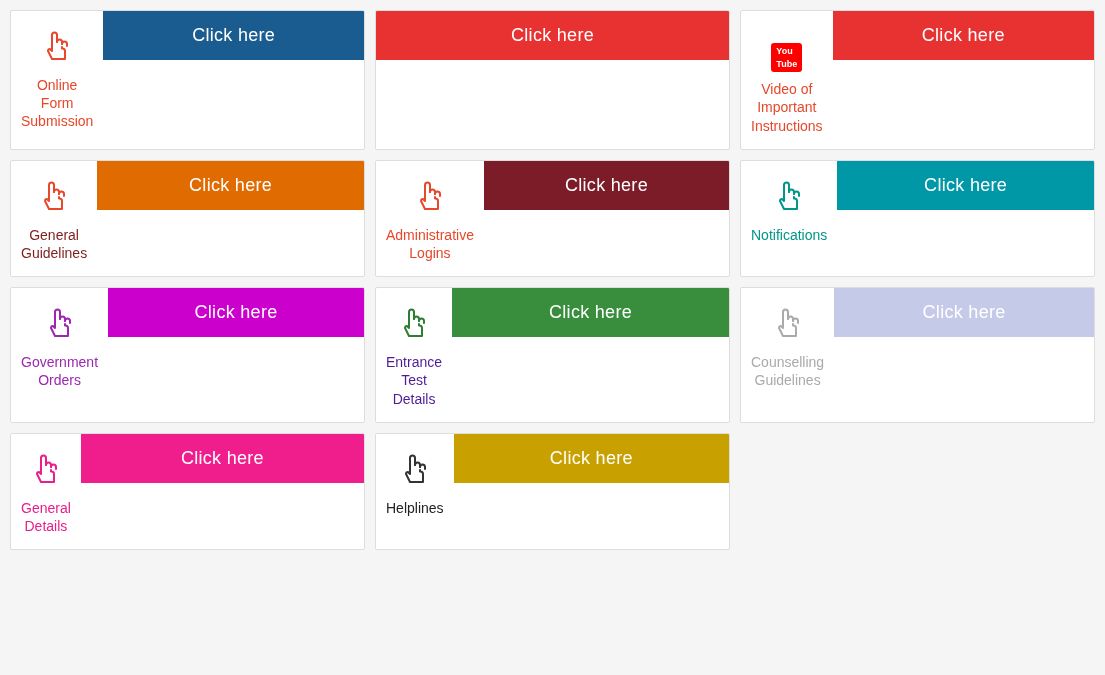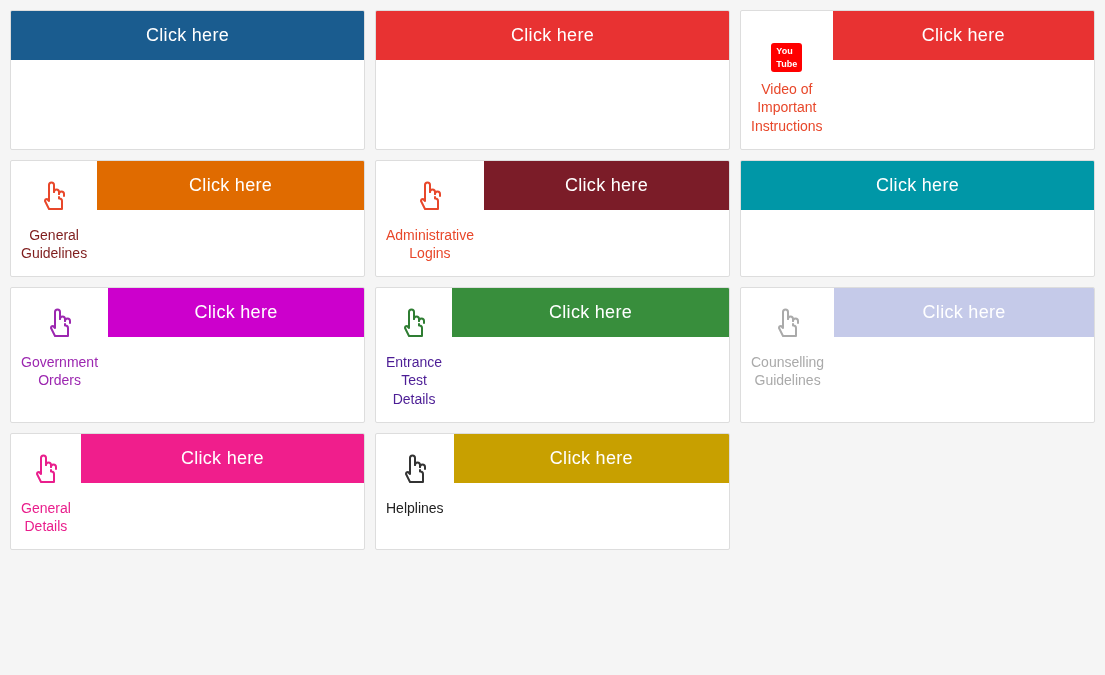--- a/index.html
+++ b/index.html
@@ -75,65 +75,87 @@
     
     .card.disabled .card-title {
       color: #aaa !important;
     }
   </style>
 </head>
 <body>
 
 <div class="grid">
 <div class="card">
-    <button class="card-btn" style="background:#1a5c8f">Click here</button>
-  </div>
-    <div class="card">
-    <button class="card-btn" style="background:#e83232">Click here</button>
-  </div>
-    <div class="card">
-    <div class="card-body">
-      <div class="card-icon">
-        <span class="yt-icon" style="color:#ff0000">
-      <span class="yt-box">You<br>Tube</span>
-    </span>
-      </div>
-      <div class="card-title" style="color:#e8472a">Video of Important Instructions</div>
-    </div>
-    <button class="card-btn" style="background:#e83232">Click here</button>
-  </div>
-    <div class="card">
     <div class="card-body">
       <div class="card-icon">
         <svg width="30" height="34" viewBox="0 0 30 34" fill="none" xmlns="http://www.w3.org/2000/svg">
     <path d="M10 18V6a2.5 2.5 0 0 1 5 0v7" stroke="#e8472a" stroke-width="2" fill="none" stroke-linecap="round"></path>
     <path d="M15 13a2.5 2.5 0 0 1 5 0v2" stroke="#e8472a" stroke-width="2" fill="none" stroke-linecap="round"></path>
     <path d="M20 15a2.5 2.5 0 0 1 5 0v2" stroke="#e8472a" stroke-width="2" fill="none" stroke-linecap="round"></path>
     <path d="M10 18v4l-2-2a2 2 0 0 0-2 2l4 8h13v-8a2.5 2.5 0 0 0-2.5-2.5H20v-1.5" stroke="#e8472a" stroke-width="2" fill="none" stroke-linecap="round" stroke-linejoin="round"></path>
   </svg>
       </div>
-      <div class="card-title" style="color:#7f1d1d">General Guidelines</div>
-    </div>
-    <button class="card-btn" style="background:#e06b00">Click here</button>
+      <div class="card-title" style="color:#e8472a">Online Form Submission</div>
+    </div>
+    <button class="card-btn" style="background:#1a5c8f">Click here</button>
+  </div>
+    <div class="card">
+    <button class="card-btn" style="background:#e83232">Click here</button>
+  </div>
+    <div class="card">
+    <div class="card-body">
+      <div class="card-icon">
+        <span class="yt-icon" style="color:#ff0000">
+      <span class="yt-box">You<br>Tube</span>
+    </span>
+      </div>
+      <div class="card-title" style="color:#e8472a">Video of Important Instructions</div>
+    </div>
+    <button class="card-btn" style="background:#e83232">Click here</button>
   </div>
     <div class="card">
     <div class="card-body">
       <div class="card-icon">
         <svg width="30" height="34" viewBox="0 0 30 34" fill="none" xmlns="http://www.w3.org/2000/svg">
     <path d="M10 18V6a2.5 2.5 0 0 1 5 0v7" stroke="#e8472a" stroke-width="2" fill="none" stroke-linecap="round"></path>
     <path d="M15 13a2.5 2.5 0 0 1 5 0v2" stroke="#e8472a" stroke-width="2" fill="none" stroke-linecap="round"></path>
     <path d="M20 15a2.5 2.5 0 0 1 5 0v2" stroke="#e8472a" stroke-width="2" fill="none" stroke-linecap="round"></path>
     <path d="M10 18v4l-2-2a2 2 0 0 0-2 2l4 8h13v-8a2.5 2.5 0 0 0-2.5-2.5H20v-1.5" stroke="#e8472a" stroke-width="2" fill="none" stroke-linecap="round" stroke-linejoin="round"></path>
   </svg>
       </div>
+      <div class="card-title" style="color:#7f1d1d">General Guidelines</div>
+    </div>
+    <button class="card-btn" style="background:#e06b00">Click here</button>
+  </div>
+    <div class="card">
+    <div class="card-body">
+      <div class="card-icon">
+        <svg width="30" height="34" viewBox="0 0 30 34" fill="none" xmlns="http://www.w3.org/2000/svg">
+    <path d="M10 18V6a2.5 2.5 0 0 1 5 0v7" stroke="#e8472a" stroke-width="2" fill="none" stroke-linecap="round"></path>
+    <path d="M15 13a2.5 2.5 0 0 1 5 0v2" stroke="#e8472a" stroke-width="2" fill="none" stroke-linecap="round"></path>
+    <path d="M20 15a2.5 2.5 0 0 1 5 0v2" stroke="#e8472a" stroke-width="2" fill="none" stroke-linecap="round"></path>
+    <path d="M10 18v4l-2-2a2 2 0 0 0-2 2l4 8h13v-8a2.5 2.5 0 0 0-2.5-2.5H20v-1.5" stroke="#e8472a" stroke-width="2" fill="none" stroke-linecap="round" stroke-linejoin="round"></path>
+  </svg>
+      </div>
       <div class="card-title" style="color:#e8472a">Administrative Logins</div>
     </div>
     <button class="card-btn" style="background:#7b1c28">Click here</button>
   </div>
     <div class="card">
+    <div class="card-body">
+      <div class="card-icon">
+        <svg width="30" height="34" viewBox="0 0 30 34" fill="none" xmlns="http://www.w3.org/2000/svg">
+    <path d="M10 18V6a2.5 2.5 0 0 1 5 0v7" stroke="#009688" stroke-width="2" fill="none" stroke-linecap="round"></path>
+    <path d="M15 13a2.5 2.5 0 0 1 5 0v2" stroke="#009688" stroke-width="2" fill="none" stroke-linecap="round"></path>
+    <path d="M20 15a2.5 2.5 0 0 1 5 0v2" stroke="#009688" stroke-width="2" fill="none" stroke-linecap="round"></path>
+    <path d="M10 18v4l-2-2a2 2 0 0 0-2 2l4 8h13v-8a2.5 2.5 0 0 0-2.5-2.5H20v-1.5" stroke="#009688" stroke-width="2" fill="none" stroke-linecap="round" stroke-linejoin="round"></path>
+  </svg>
+      </div>
+      <div class="card-title" style="color:#009688">Notifications</div>
+    </div>
     <button class="card-btn" style="background:#0097a7">Click here</button>
   </div>
     <div class="card">
     <div class="card-body">
       <div class="card-icon">
         <svg width="30" height="34" viewBox="0 0 30 34" fill="none" xmlns="http://www.w3.org/2000/svg">
     <path d="M10 18V6a2.5 2.5 0 0 1 5 0v7" stroke="#9c27b0" stroke-width="2" fill="none" stroke-linecap="round"></path>
     <path d="M15 13a2.5 2.5 0 0 1 5 0v2" stroke="#9c27b0" stroke-width="2" fill="none" stroke-linecap="round"></path>
     <path d="M20 15a2.5 2.5 0 0 1 5 0v2" stroke="#9c27b0" stroke-width="2" fill="none" stroke-linecap="round"></path>
     <path d="M10 18v4l-2-2a2 2 0 0 0-2 2l4 8h13v-8a2.5 2.5 0 0 0-2.5-2.5H20v-1.5" stroke="#9c27b0" stroke-width="2" fill="none" stroke-linecap="round" stroke-linejoin="round"></path>

